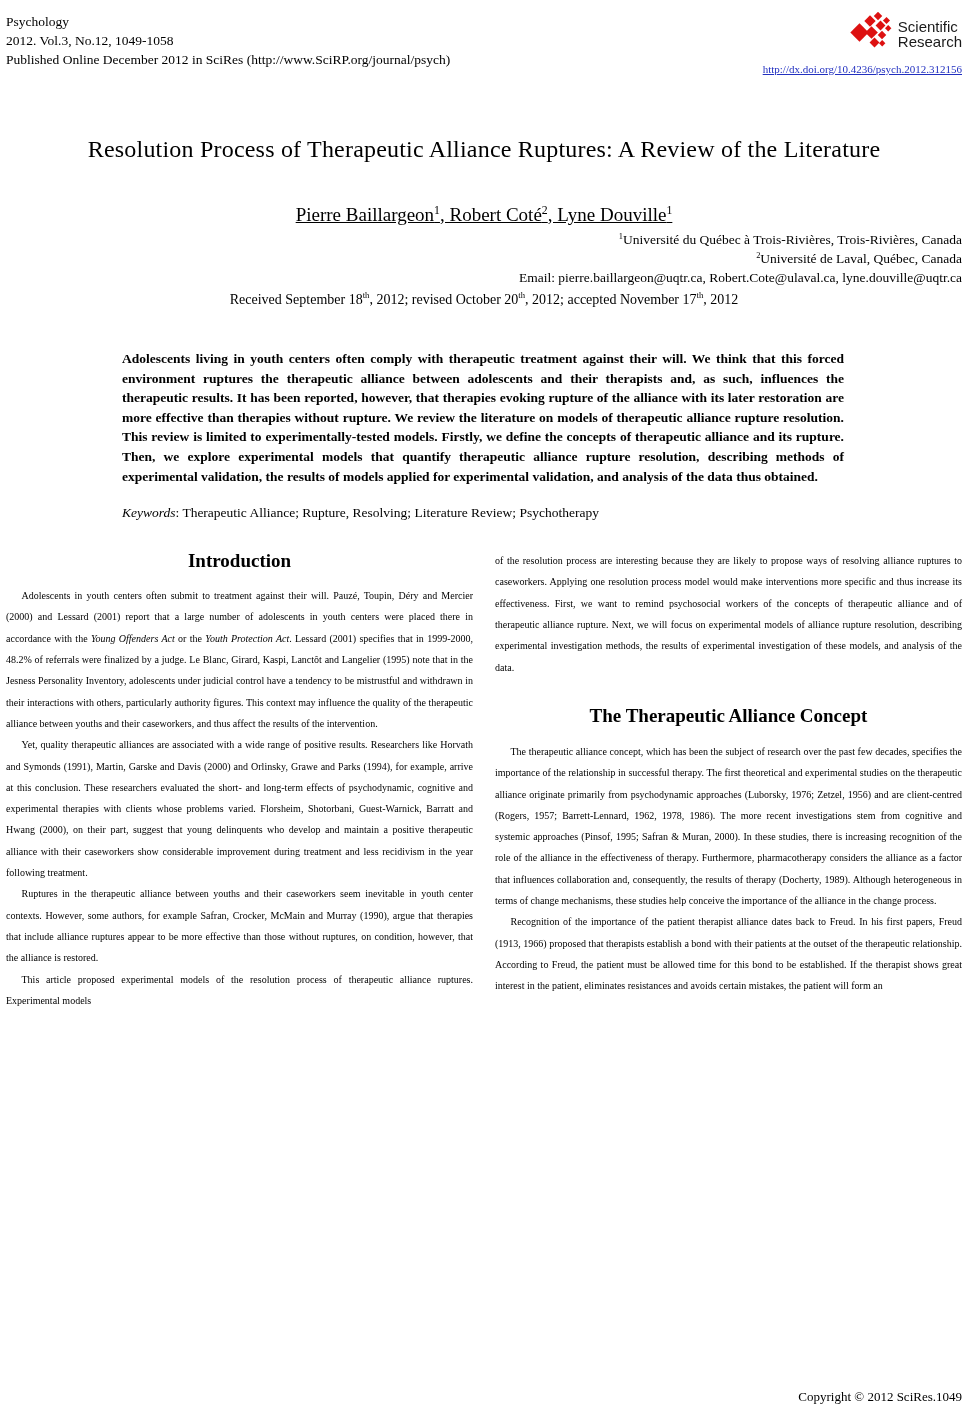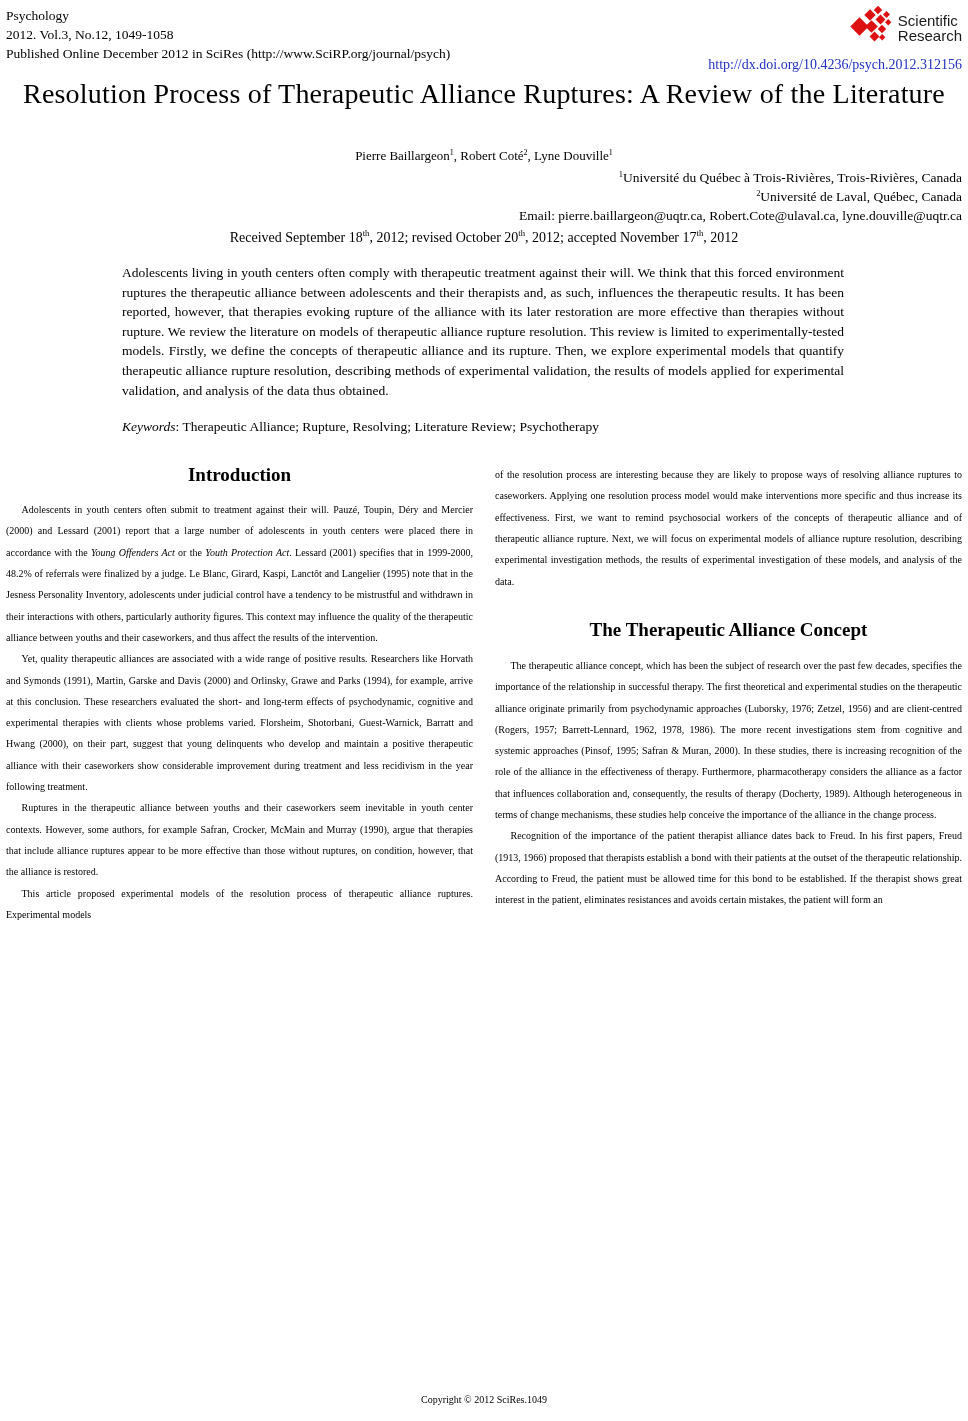--- a/index.html
+++ b/index.html
@@ -2,53 +2,53 @@
 <html><head>
 <meta charset="utf-8">
 <style>
   html,body{margin:0;padding:0;background:#ffffff;}
   body{
     width:968px;height:1421px;position:relative;overflow:hidden;
     font-family:"Liberation Serif","DejaVu Serif",serif;
     color:#000;
     -webkit-font-smoothing:antialiased;
   }
-  .page{padding:6px 6px 0 6px;position:relative;height:1415px;box-sizing:border-box;}
+  .page{padding:12px 6px 0 6px;position:relative;height:1415px;box-sizing:border-box;}
 
   
   .hdr{display:flex;justify-content:space-between;align-items:flex-start;}
   .hdr-left{font-size:13.5px;line-height:19px;}
   .hdr-right{text-align:right;}
   .logo-row{display:flex;align-items:center;justify-content:flex-end;gap:4px;}
   .logo-text{font-family:"Liberation Sans","DejaVu Sans",sans-serif;font-size:15px;line-height:15.5px;color:#1a1a1a;text-align:left;}
-  .doi a, .doi{color:#2230c0;font-size:14px;}
+  .doi a, .doi{color:#2230c0;text-decoration:underline;font-size:11px;}
   .doi{display:inline-block;margin-top:7px;cursor:pointer;}
 
   
-  .title{text-align:center;font-size:28px;line-height:41px;letter-spacing:.2px;}
-  .authors{margin-top:34px;text-align:center;font-size:13px;}
+  .title{margin-top:52px;text-align:center;font-size:24px;line-height:41px;letter-spacing:.2px;}
+  .authors{margin-top:34px;text-align:center;font-size:19px;text-decoration:underline;}
   .affils{margin-top:4px;text-align:right;font-size:13.5px;line-height:19px;}
   sup{font-size:.62em;line-height:0;}
   .received{margin-top:5px;text-align:center;font-size:14px;}
 
   
-  .abstract{margin:17px 118px 0 116px;font-size:13.5px;line-height:19.6px;text-align:justify;}
+  .abstract{margin:41px 118px 0 116px;font-size:13.5px;line-height:19.6px;text-align:justify;font-weight:bold;}
   .keywords{margin:19px 118px 0 116px;font-size:13.5px;}
   .it{font-style:italic;}
 
   
   .cols{display:flex;gap:22px;margin-top:29px;}
   .col{flex:1 1 0;min-width:0;}
   h2.sec{font-size:19px;font-weight:bold;text-align:center;margin:0 0 13px 0;}
   h2.sec2{font-size:19px;font-weight:bold;text-align:center;margin:27px 0 14px 0;}
   .col p{margin:0;font-size:10px;line-height:21.3px;text-align:justify;}
   .col p.ind{text-indent:1.55em;}
 
   
-  .ftr{position:absolute;left:6px;right:6px;bottom:10px;display:flex;justify-content:center;font-size:10px;}
+  .ftr{position:absolute;left:6px;right:6px;bottom:10px;display:flex;justify-content:flex-end;font-size:13px;}
 </style>
 </head>
 <body>
 
 <div class="page">
 
   <div class="hdr">
     <div class="hdr-left">
       <div>Psychology</div>
       <div>2012. Vol.3, No.12, 1049-1058</div>

